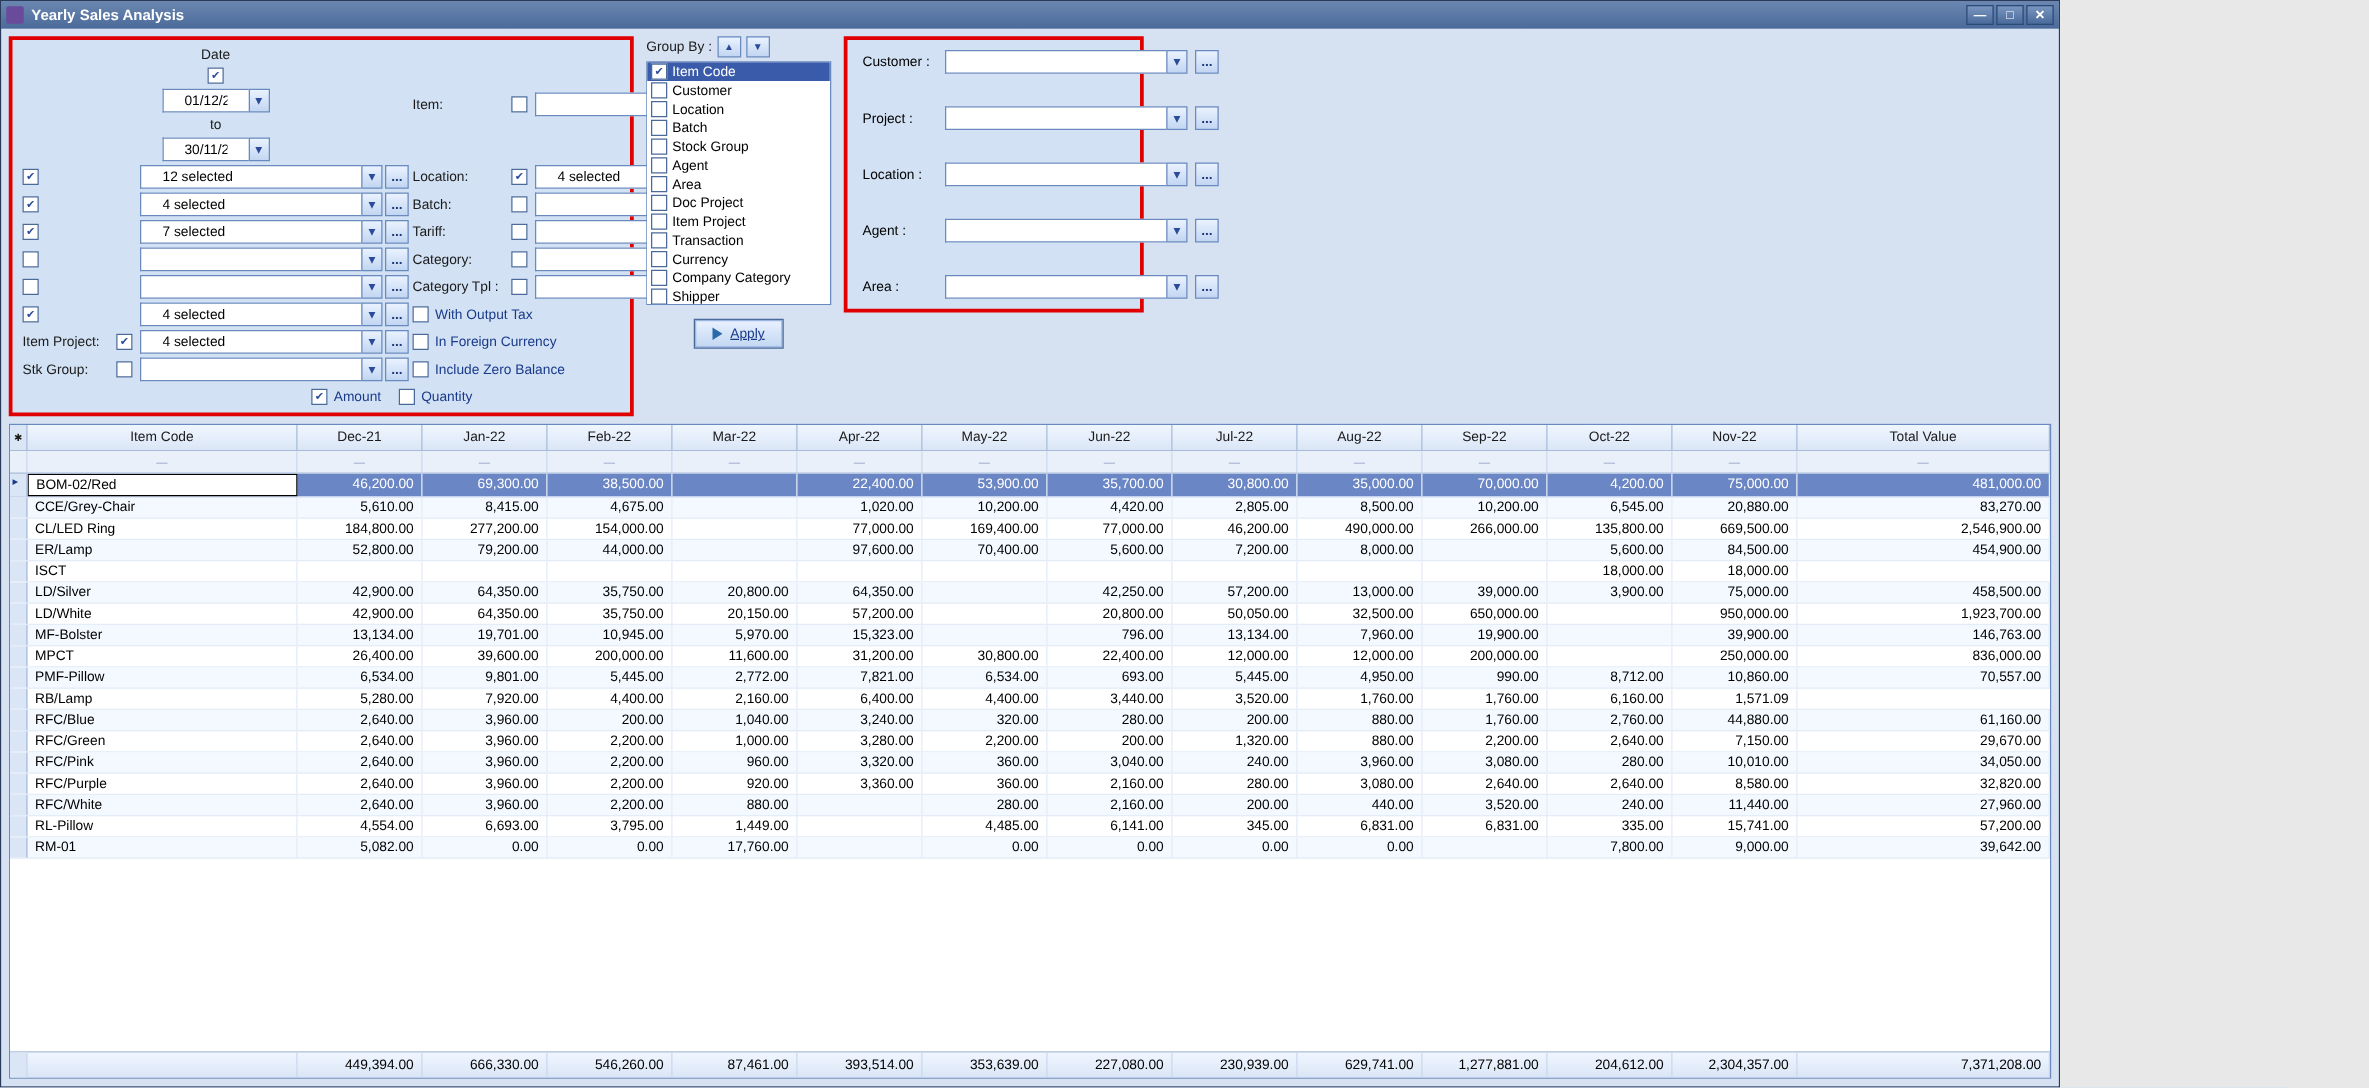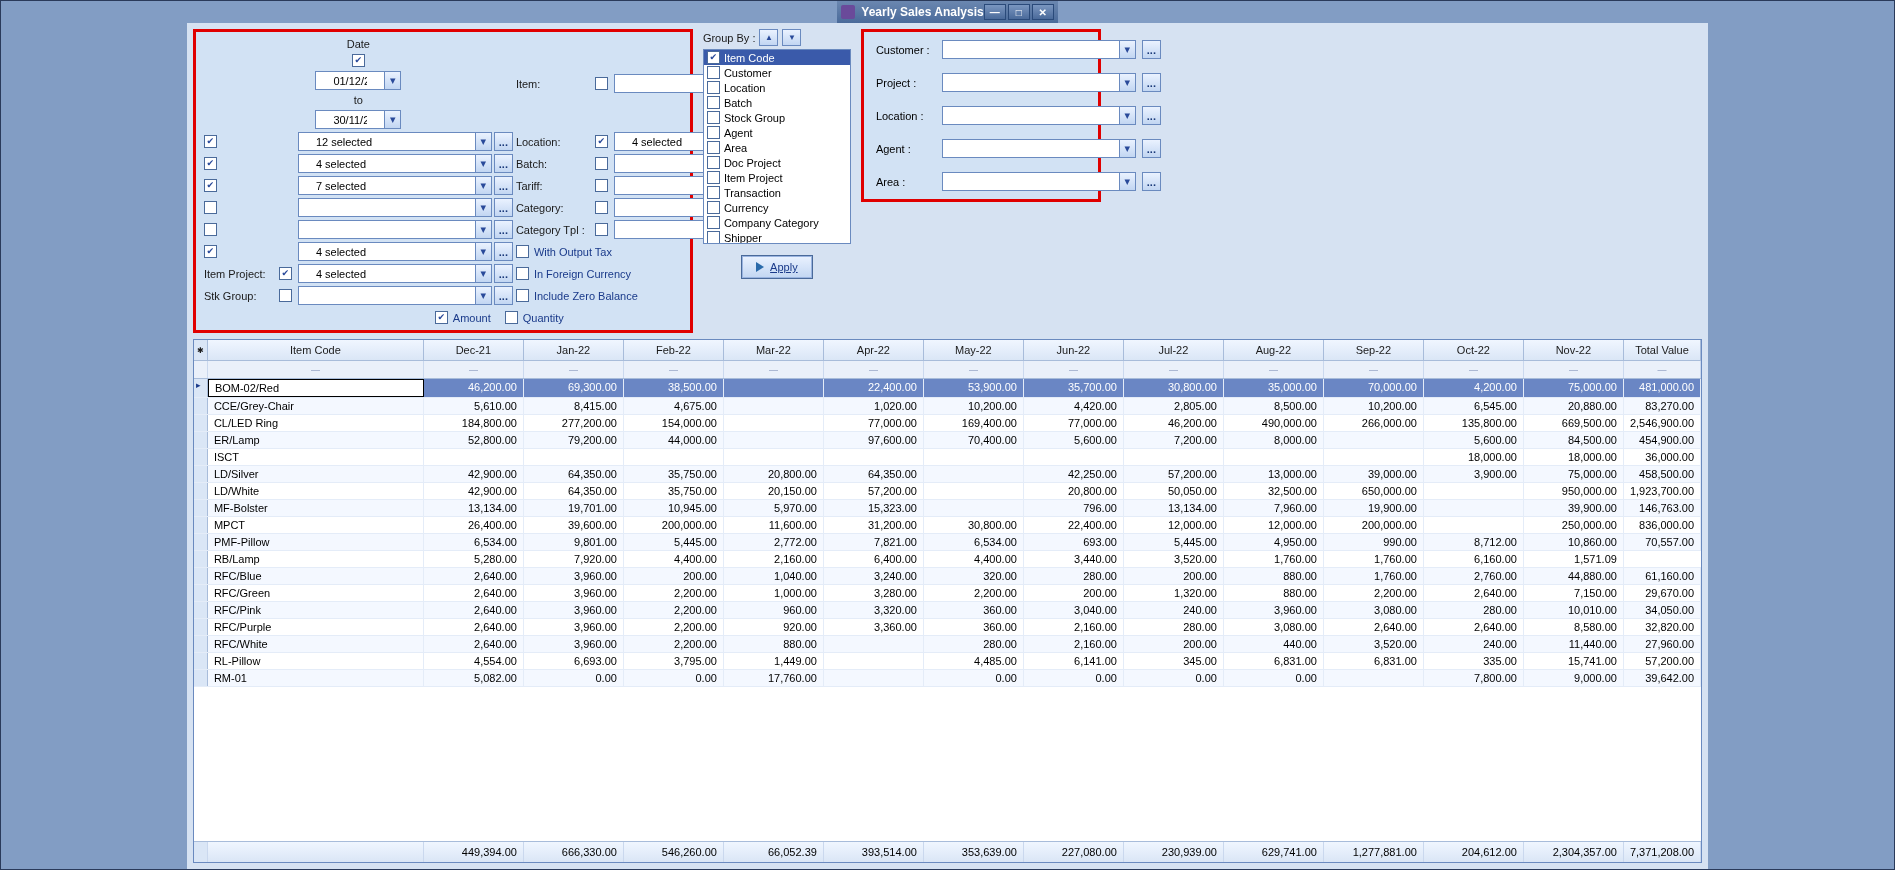--- a/index.html
+++ b/index.html
@@ -1,17 +1,17 @@
 <!DOCTYPE html>
 <html><head>
 <meta charset="utf-8">
 <style>
   * { box-sizing: border-box; margin: 0; padding: 0; font-family: Tahoma, Arial, sans-serif; font-size: 11px; }
   body { background: #e8e8e8; overflow: hidden; }
-  .window { width: 1895px; height: 870px; background: #829dc4; border: 1px solid #2a3a5a; display: flex; flex-direction: column; align-items: center; }
+  .window { width: 1648px; height: 870px; background: #829dc4; border: 1px solid #2a3a5a; display: flex; flex-direction: column; }
   .titlebar { height: 22px; background: linear-gradient(to bottom, #6b87b0, #4a6a9a); color: #fff; display: flex; align-items: center; padding: 0 4px; }
   .titlebar .icon { width: 14px; height: 14px; background: #6a4a9a; border-radius: 2px; margin-right: 6px; }
   .titlebar .title { flex: 1; font-weight: bold; font-size: 12px; }
   .winbtns { display: flex; gap: 2px; }
   .winbtn { width: 22px; height: 16px; background: linear-gradient(#7a96c0,#4a6a9a); border: 1px solid #2a4a7a; color: #fff; display: flex; align-items: center; justify-content: center; font-size: 10px; font-weight: bold; cursor: pointer; }
   .client { flex: 1; background: #d6e2f2; padding: 6px; display: flex; flex-direction: column; gap: 4px; overflow: hidden; }
 
   .top-area { display: flex; gap: 10px; align-items: flex-start; }
   .filter-box { border: 3px solid #e00000; background: #d2e2f4; padding: 6px 8px 6px 8px; width: 500px; }
   .filter-grid { display: grid; grid-template-columns: 72px 16px 140px auto 76px 16px 110px auto; row-gap: 3px; column-gap: 3px; align-items: center; }
@@ -31,21 +31,21 @@
   .groupby-area { display: flex; flex-direction: column; gap: 3px; }
   .groupby-head { display: flex; align-items: center; gap: 4px; color: #1a1a1a; }
   .sortbtn { width: 19px; height: 17px; border: 1px solid #6a8abf; background: linear-gradient(#eaf2ff,#c2d6f2); display: flex; align-items: center; justify-content: center; cursor: pointer; color: #2a4a9a; font-size: 8px; }
   .groupby-list { width: 148px; height: 195px; border: 1px solid #6a8abf; background: #fff; overflow: auto; }
   .gb-item { display: flex; align-items: center; gap: 4px; padding: 1px 3px; cursor: pointer; }
   .gb-item.selected { background: #3a5aaa; color: #fff; }
   .gb-item .chk { background: #fff; }
   .gb-item.selected .chk.checked::after { color: #2a4a9a; }
 
   .right-filter-box { border: 3px solid #e00000; background: #d2e2f4; padding: 8px 12px; width: 240px; }
-  .rf-row { display: grid; grid-template-columns: 62px 1fr auto; align-items: center; gap: 4px; margin-bottom: 14px; }
+  .rf-row { display: grid; grid-template-columns: 62px 1fr auto; align-items: center; gap: 4px; margin-bottom: 26px; }
   .rf-row:last-child { margin-bottom: 0; }
 
   .apply-row { display: flex; justify-content: center; }
   .apply-btn { height: 24px; padding: 0 14px; border: 1px solid #4a6a9a; background: linear-gradient(#eaf2ff,#c2d6f2); display: flex; align-items: center; gap: 6px; cursor: pointer; color: #1a3a8a; box-shadow: 0 0 0 1px #9ab4e0 inset; }
   .apply-btn .tri { width: 0; height: 0; border-left: 8px solid #2a6aaa; border-top: 5px solid transparent; border-bottom: 5px solid transparent; }
   .apply-btn .txt { text-decoration: underline; }
 
   .grid-wrap { flex: 1; border: 1px solid #6a8abf; background: #fff; display: flex; flex-direction: column; overflow: hidden; margin-top: 2px; }
   .ghead, .gfilter, .grow, .gfoot { display: grid; grid-template-columns: 14px 216px repeat(12, 100px) 1fr; }
   .ghead { background: linear-gradient(#f0f6ff,#dae6f6); border-bottom: 1px solid #a8bcda; }
@@ -482,21 +482,20 @@
             <div class="cell"></div>
             <div class="cell"></div>
             <div class="cell"></div>
             <div class="cell"></div>
             <div class="cell"></div>
             <div class="cell"></div>
             <div class="cell"></div>
             <div class="cell"></div>
             <div class="cell">18,000.00</div>
             <div class="cell">18,000.00</div>
-            <div class="cell">36,000.00</div>
           </div>
           <div class="grow">
             <div class="cell rowhdr"></div>
             <div class="cell code">LD/Silver</div>
             <div class="cell">42,900.00</div>
             <div class="cell">64,350.00</div>
             <div class="cell">35,750.00</div>
             <div class="cell">20,800.00</div>
             <div class="cell">64,350.00</div>
             <div class="cell"></div>
@@ -711,21 +710,21 @@
             <div class="cell">9,000.00</div>
             <div class="cell">39,642.00</div>
           </div>
         </div>
       <div class="gfoot" id="gfoot">
           <div class="cell corner"></div>
           <div class="cell"></div>
           <div class="cell">449,394.00</div>
           <div class="cell">666,330.00</div>
           <div class="cell">546,260.00</div>
-          <div class="cell">66,052.39</div>
+          <div class="cell">87,461.00</div>
           <div class="cell">393,514.00</div>
           <div class="cell">353,639.00</div>
           <div class="cell">227,080.00</div>
           <div class="cell">230,939.00</div>
           <div class="cell">629,741.00</div>
           <div class="cell">1,277,881.00</div>
           <div class="cell">204,612.00</div>
           <div class="cell">2,304,357.00</div>
           <div class="cell">7,371,208.00</div>
         </div>

